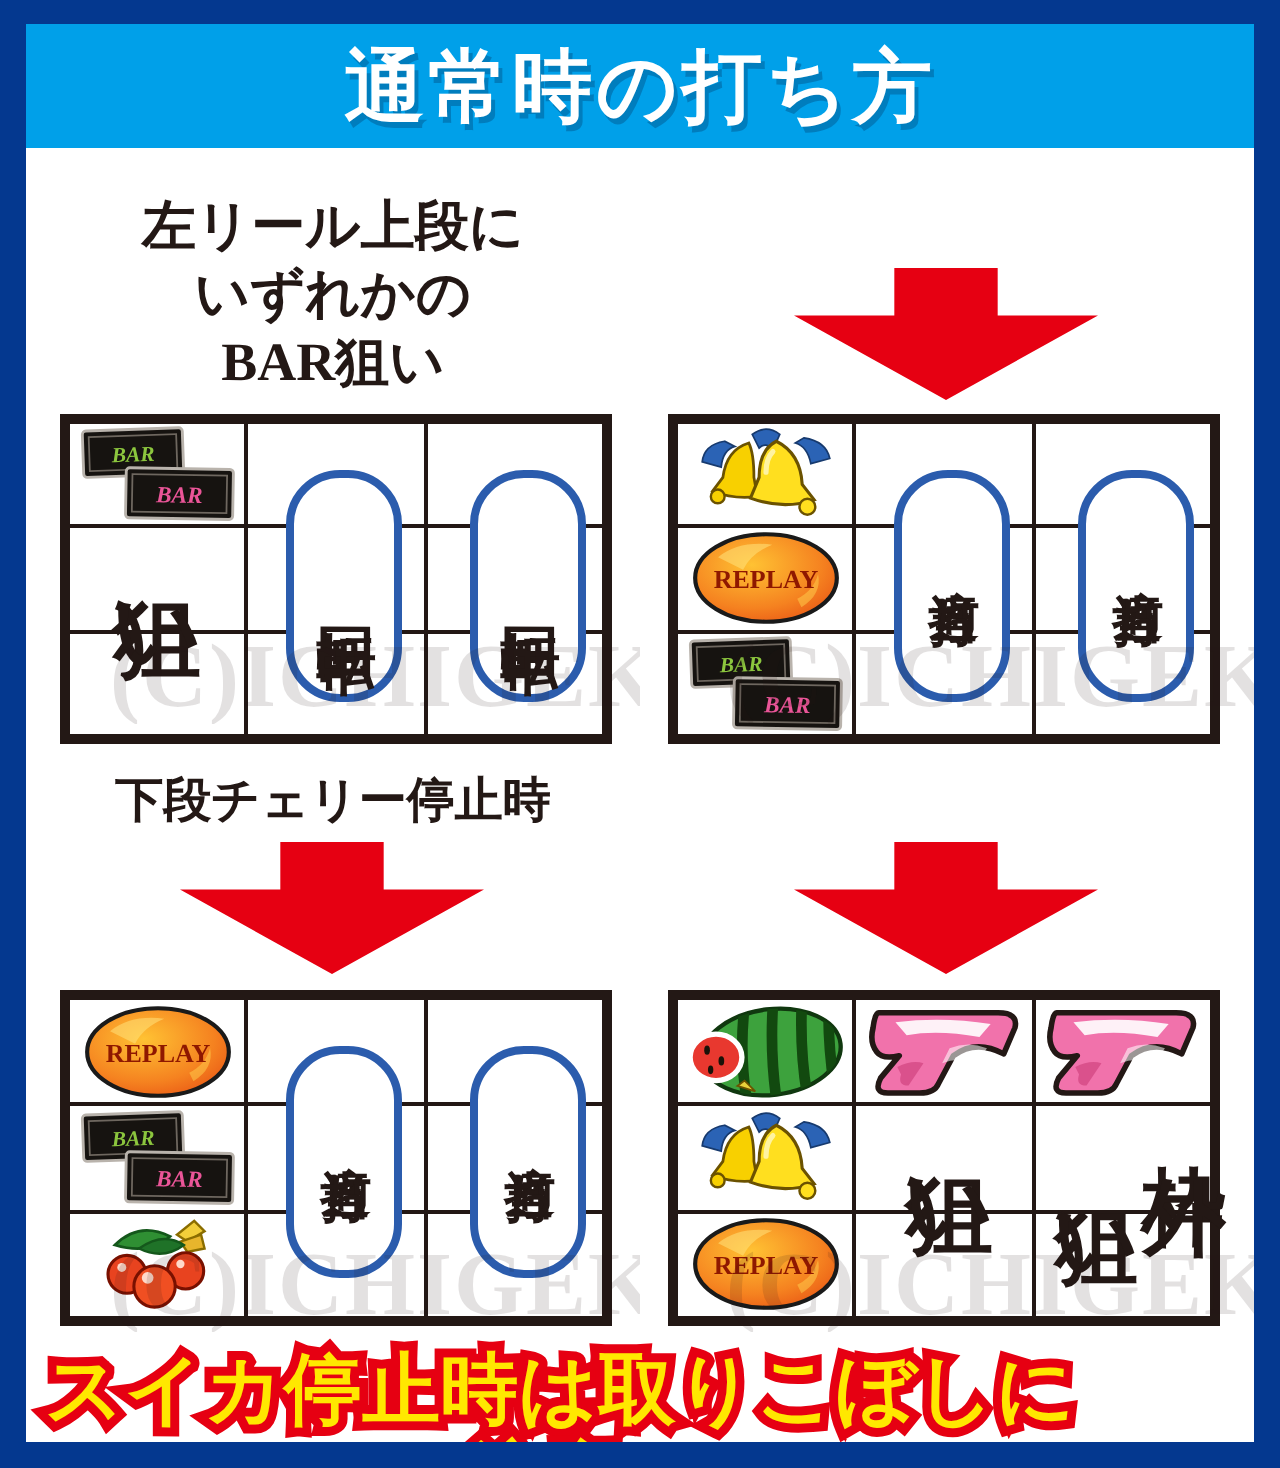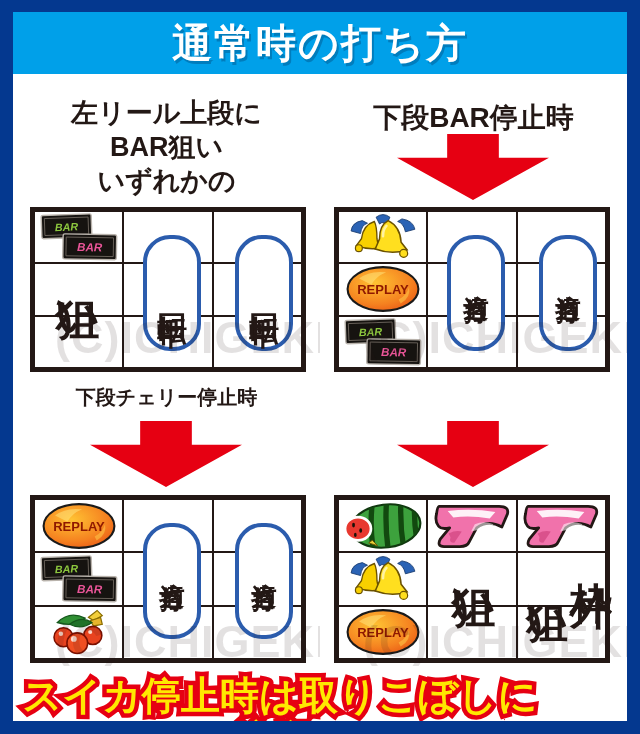--- a/index.html
+++ b/index.html
@@ -1,27 +1,27 @@
 <!DOCTYPE html>
 <html><head>
 <meta charset="utf-8">
 <style>
   html,body{margin:0;padding:0;background:#e8e8e8;}
   *{box-sizing:border-box;}
   .page{position:relative;width:640px;height:734px;background:#04388f;overflow:hidden;
-        font-family:Liberation Sans, sans-serif;}
+        font-family:Liberation Serif, serif;}
   .inner{position:absolute;left:13px;top:12px;width:614px;height:709px;background:#ffffff;overflow:hidden;}
   .header{position:absolute;left:0;top:0;width:614px;height:62px;background:#00a0e9;
           display:flex;align-items:center;justify-content:center;}
   .header-text{color:#ffffff;font-size:40px;font-weight:bold;letter-spacing:2px;
                text-shadow:2px 3px 0 rgba(0,60,110,0.35);}
   .instr{position:absolute;color:#231815;font-weight:600;text-align:center;}
   .instr-tl{left:0;width:307px;top:84px;font-size:27px;line-height:34px;}
   .instr-tr{left:307px;width:307px;top:87px;font-size:28px;}
-  .instr-ml{left:0;width:307px;top:372px;font-size:20px;}
+  .instr-ml{left:0;width:307px;top:372px;font-size:24px;}
   .instr-mr{left:307px;width:307px;top:372px;font-size:28px;}
   .arrow{position:absolute;width:152px;height:66px;background:#e60012;
          clip-path:polygon(33% 0,67% 0,67% 36%,100% 36%,50% 100%,0 36%,33% 36%);}
   .arrow-tr{left:384px;top:122px;}
   .arrow-ml{left:77px;top:409px;}
   .arrow-mr{left:384px;top:409px;}
   .reel-grid{position:absolute;width:276px;background:#ffffff;border:4px solid #231815;
              display:grid;grid-template-columns:repeat(3,1fr);grid-template-rows:repeat(3,1fr);}
   .g1{left:17px;top:195px;height:165px;}
   .g2{left:321px;top:195px;height:165px;}
@@ -51,24 +51,23 @@
 <body>
 
 <div class="page">
   <div class="inner">
     <div class="header">
       <span class="header-text">通常時の打ち方</span>
     </div>
 
     <div class="instr instr-tl">
       <div>左リール上段に</div>
+      <div>いずれかの</div>
       <div>BAR狙い</div>
-      <div>いずれかの</div>
     </div>
-    <div class="instr instr-tr">下段BAR停止時</div>
     <div class="arrow arrow-tr"></div>
 
     <div class="reel-grid g1">
         <div class="cell">
           <svg viewBox="0 0 88 56">
     <g transform="rotate(-2 30 16)">
       <rect x="2" y="3" width="56" height="26" rx="2" fill="#161310" stroke="#b9b3ac" stroke-width="1.6"></rect>
       <rect x="5.5" y="6.5" width="49" height="19" fill="none" stroke="#6e675f" stroke-width="1"></rect>
       <text x="30" y="21" text-anchor="middle" font-size="12" font-style="italic" font-weight="bold" fill="#8cc63e">BAR</text>
     </g>

